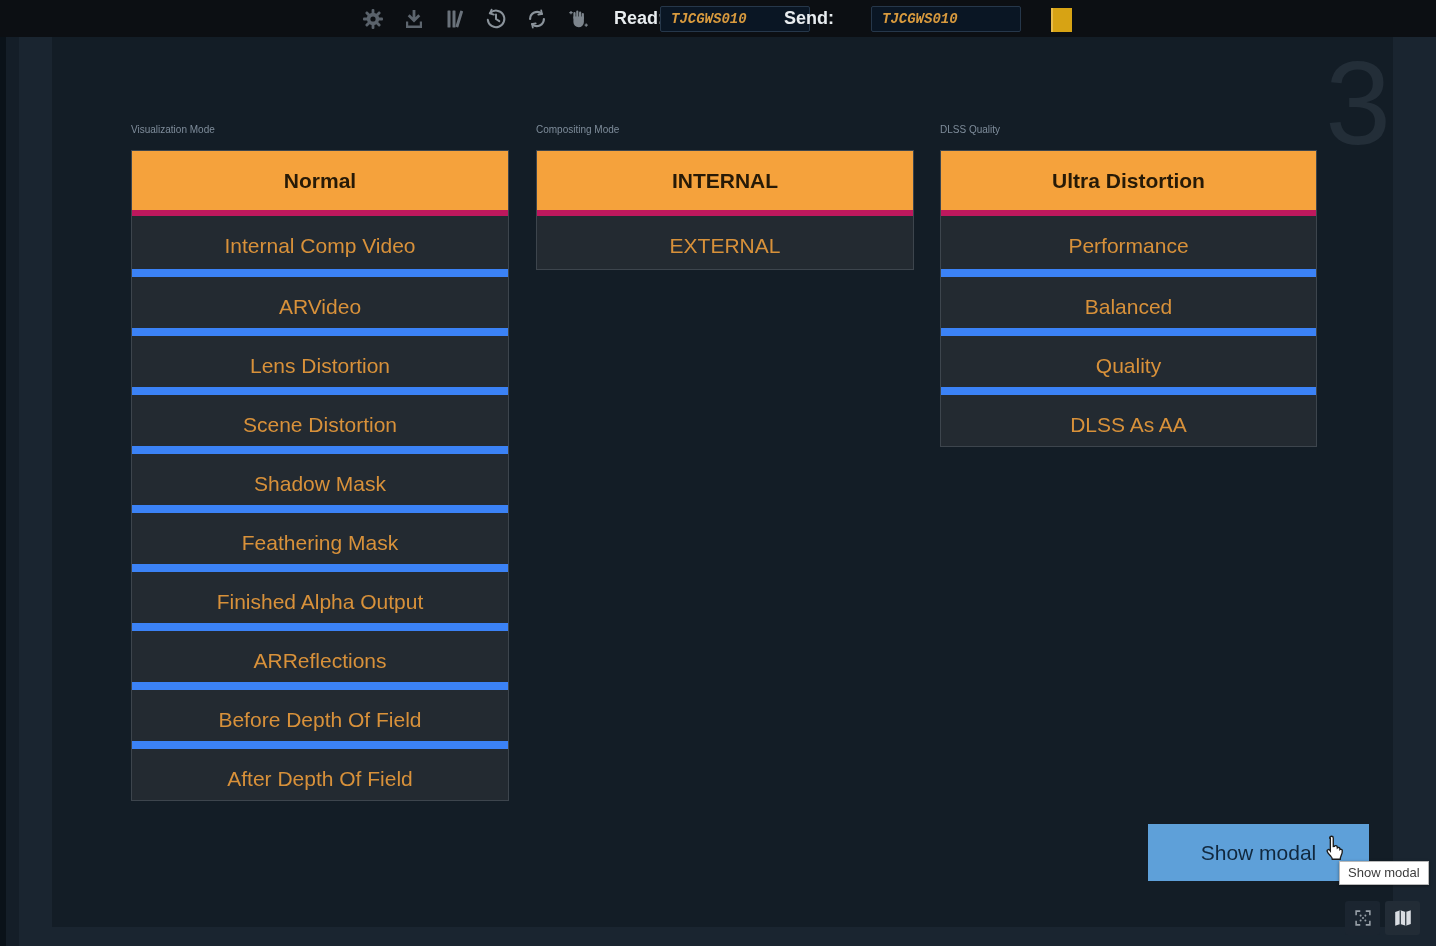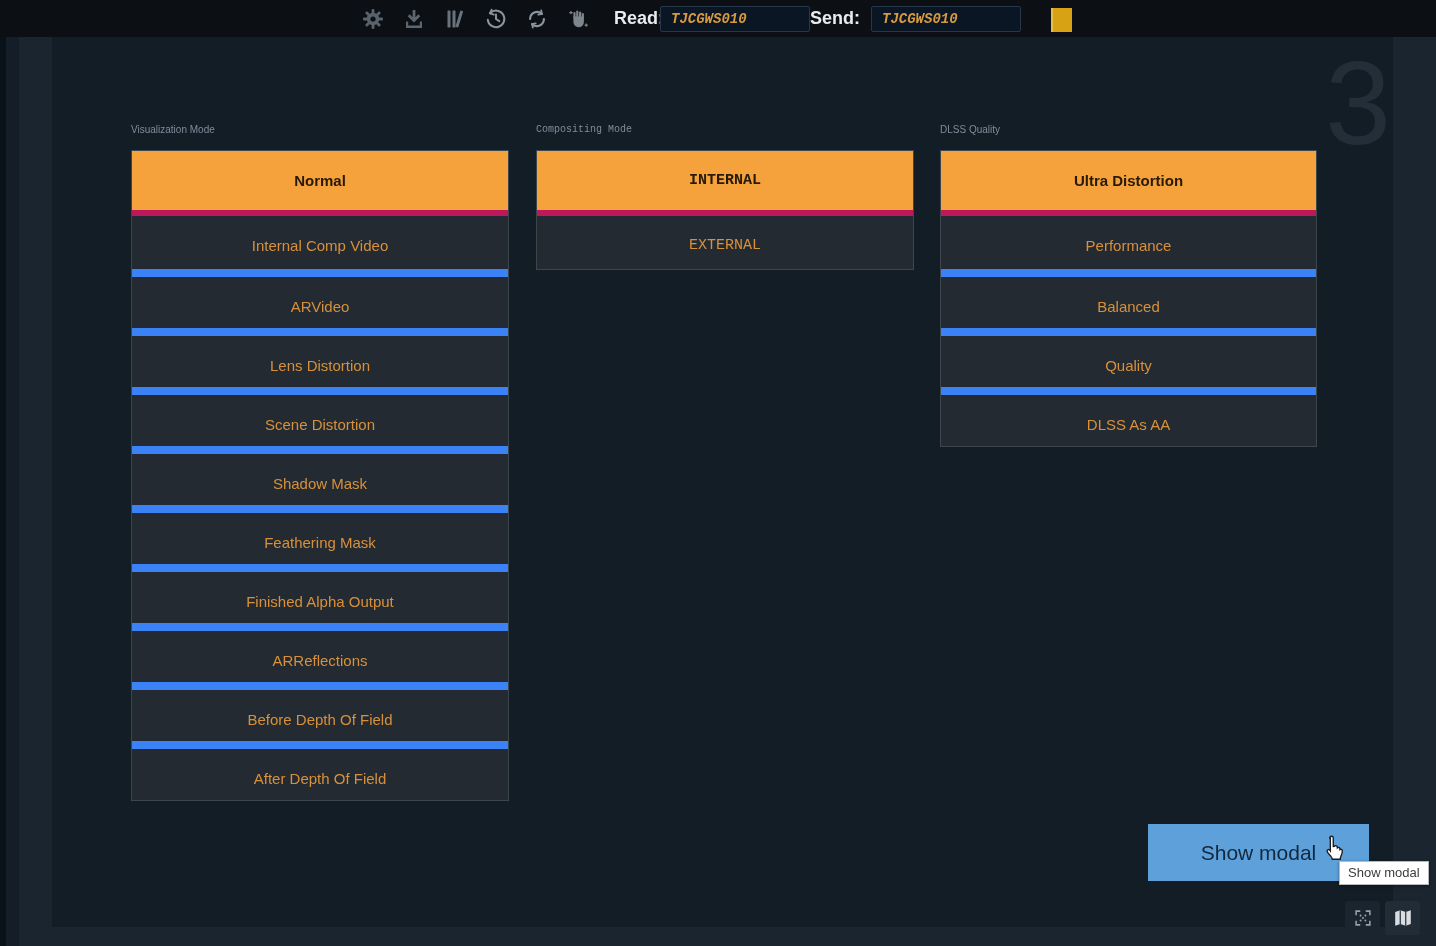--- a/index.html
+++ b/index.html
@@ -19,21 +19,21 @@
   
   .toolbar {
     position:absolute; left:0; top:0; width:1436px; height:37px;
     background:#0c0f13; display:flex; align-items:center; z-index:30;
   }
   .tb-icons { position:absolute; left:360px; top:0; height:37px; display:flex; align-items:center; gap:15px; }
   .icon-btn { width:26px; height:26px; border:0; background:transparent; display:flex; align-items:center; justify-content:center; cursor:pointer; padding:0; }
   .icon-btn svg { width:24px; height:24px; display:block; }
   .tb-field-label { position:absolute; top:0; height:37px; display:flex; align-items:center; color:#e8ecef; font-size:18px; font-weight:bold; }
   .lbl-read { left:614px; }
-  .lbl-send { left:784px;margin-left:26px; }
+  .lbl-send { left:784px; }
   .tb-input {
     position:absolute; top:6px; height:26px; width:150px;
     background:#0a1624; border:1px solid #26374a; border-radius:2px;
     color:#d89a3e; font-style:italic; font-weight:bold; font-size:14px;
     padding:0 10px; font-family:Liberation Mono, monospace;
   }
   .inp-read { left:660px; }
   .inp-send { left:871px; }
   .status-swatch { position:absolute; left:1051px; top:8px; width:21px; height:24px; background:#d7a314; border-left:2px solid #e9bd4a; }
 
@@ -43,21 +43,21 @@
     font-size:118px; line-height:118px; font-weight:300; color:#232e38;
     text-align:center; z-index:1; user-select:none;
   }
 
   
   .col { position:absolute; top:124px; z-index:2; }
   .col-title { color:#7e8c9a; font-size:10px; height:26px; }
   .opt-group { border:1px solid #3d454d; background:#232a31; }
   .opt {
     height:59px; line-height:59px; text-align:center;
-    color:#d8913a; font-size:15px; cursor:pointer;
+    color:#d8913a; font-size:21px; cursor:pointer;
     background:#232a31;
   }
   .opt + .opt { border-top:8px solid #3b82f6; }
   .opt.selected {
     background:#f5a23c; color:#271a07; font-weight:bold;
   }
   .opt.selected + .opt { border-top:6px solid #be185d; }
 
   
   .modal-btn {
@@ -173,21 +173,21 @@
       <div class="opt">Scene Distortion</div>
       <div class="opt">Shadow Mask</div>
       <div class="opt">Feathering Mask</div>
       <div class="opt">Finished Alpha Output</div>
       <div class="opt">ARReflections</div>
       <div class="opt">Before Depth Of Field</div>
       <div class="opt">After Depth Of Field</div>
     </div>
 </div>
 
-<div class="col" style="left:536px; width:378px;font-family:Liberation Mono, monospace;">
+<div class="col" style="left:536px; width:378px;">
   <div class="col-title">Compositing Mode</div>
   <div class="opt-group">
       <div class="opt selected">INTERNAL</div>
       <div class="opt">EXTERNAL</div>
     </div>
 </div>
 
 <div class="col" style="left:940px; width:377px;">
   <div class="col-title">DLSS Quality</div>
   <div class="opt-group">

